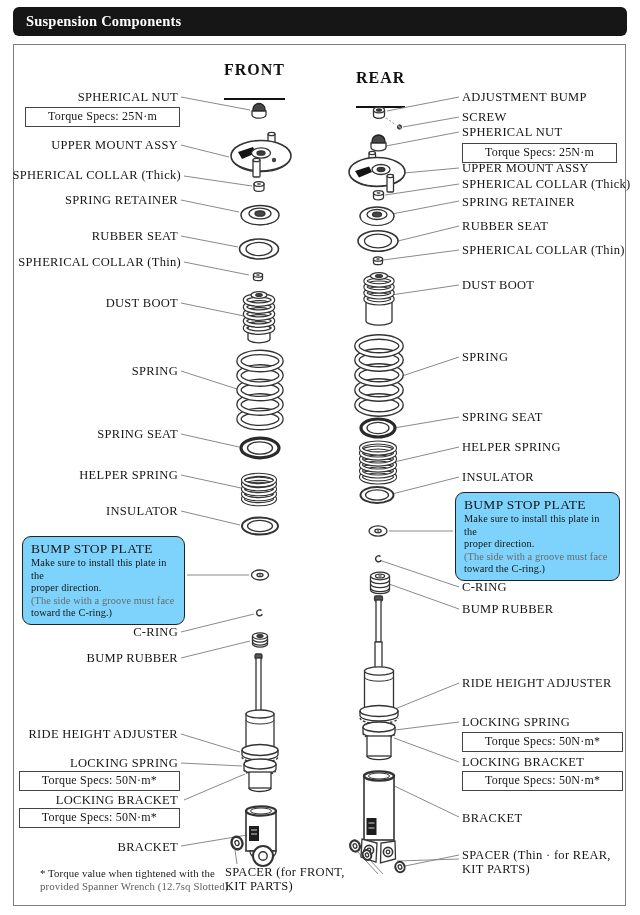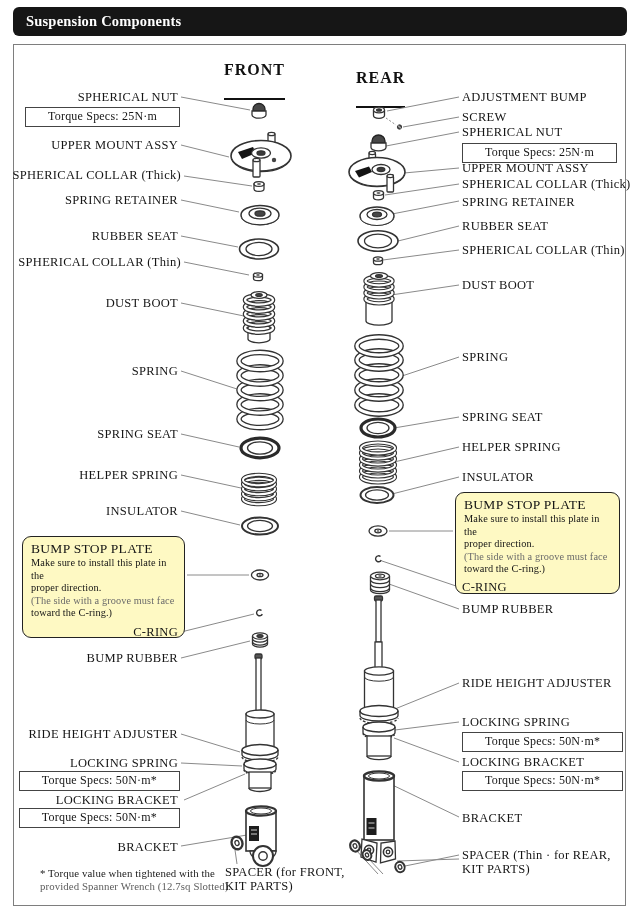--- a/index.html
+++ b/index.html
@@ -10,22 +10,22 @@
         padding-left:13px;box-sizing:border-box;letter-spacing:.2px;}
   .frame{position:absolute;left:13px;top:44px;width:613px;height:862px;border:1px solid #7e7e7e;
         box-sizing:border-box;background:#fff;}
   .heading{position:absolute;font-weight:bold;font-size:16px;letter-spacing:1px;color:#111;
         border-bottom:2px solid #111;padding-bottom:19px;white-space:nowrap;}
   .lbl{position:absolute;font-size:12.5px;letter-spacing:.3px;color:#151515;white-space:nowrap;
         line-height:13.5px;z-index:3;}
   .r{text-align:right;}
   .tq{position:absolute;font-size:12px;color:#151515;border:1px solid #444;background:#fff;
         padding:1px 22px 2px;white-space:nowrap;letter-spacing:.2px;z-index:3;}
-  .note{position:absolute;border:1.5px solid #222;border-radius:9px;background:#fef9c3;
-        padding:4px 7px 17px 8px;color:#151515;z-index:3;box-sizing:border-box;}
+  .note{position:absolute;border:1.5px solid #222;border-radius:9px;background:#7dd3fc;
+        padding:4px 7px 4px 8px;color:#151515;z-index:3;box-sizing:border-box;}
   .note-title{font-size:13.5px;letter-spacing:.3px;}
   .note-line{font-size:10.3px;line-height:12.6px;letter-spacing:.1px;}
   .gray{color:#6a6a6a;}
   .fn{position:absolute;font-size:10.8px;letter-spacing:.1px;color:#1a1a1a;white-space:nowrap;z-index:3;}
   .fn.muted{color:#5d5d5d;}
   svg.art{position:absolute;left:0;top:0;z-index:1;}
 </style>
 </head>
 <body>
 

